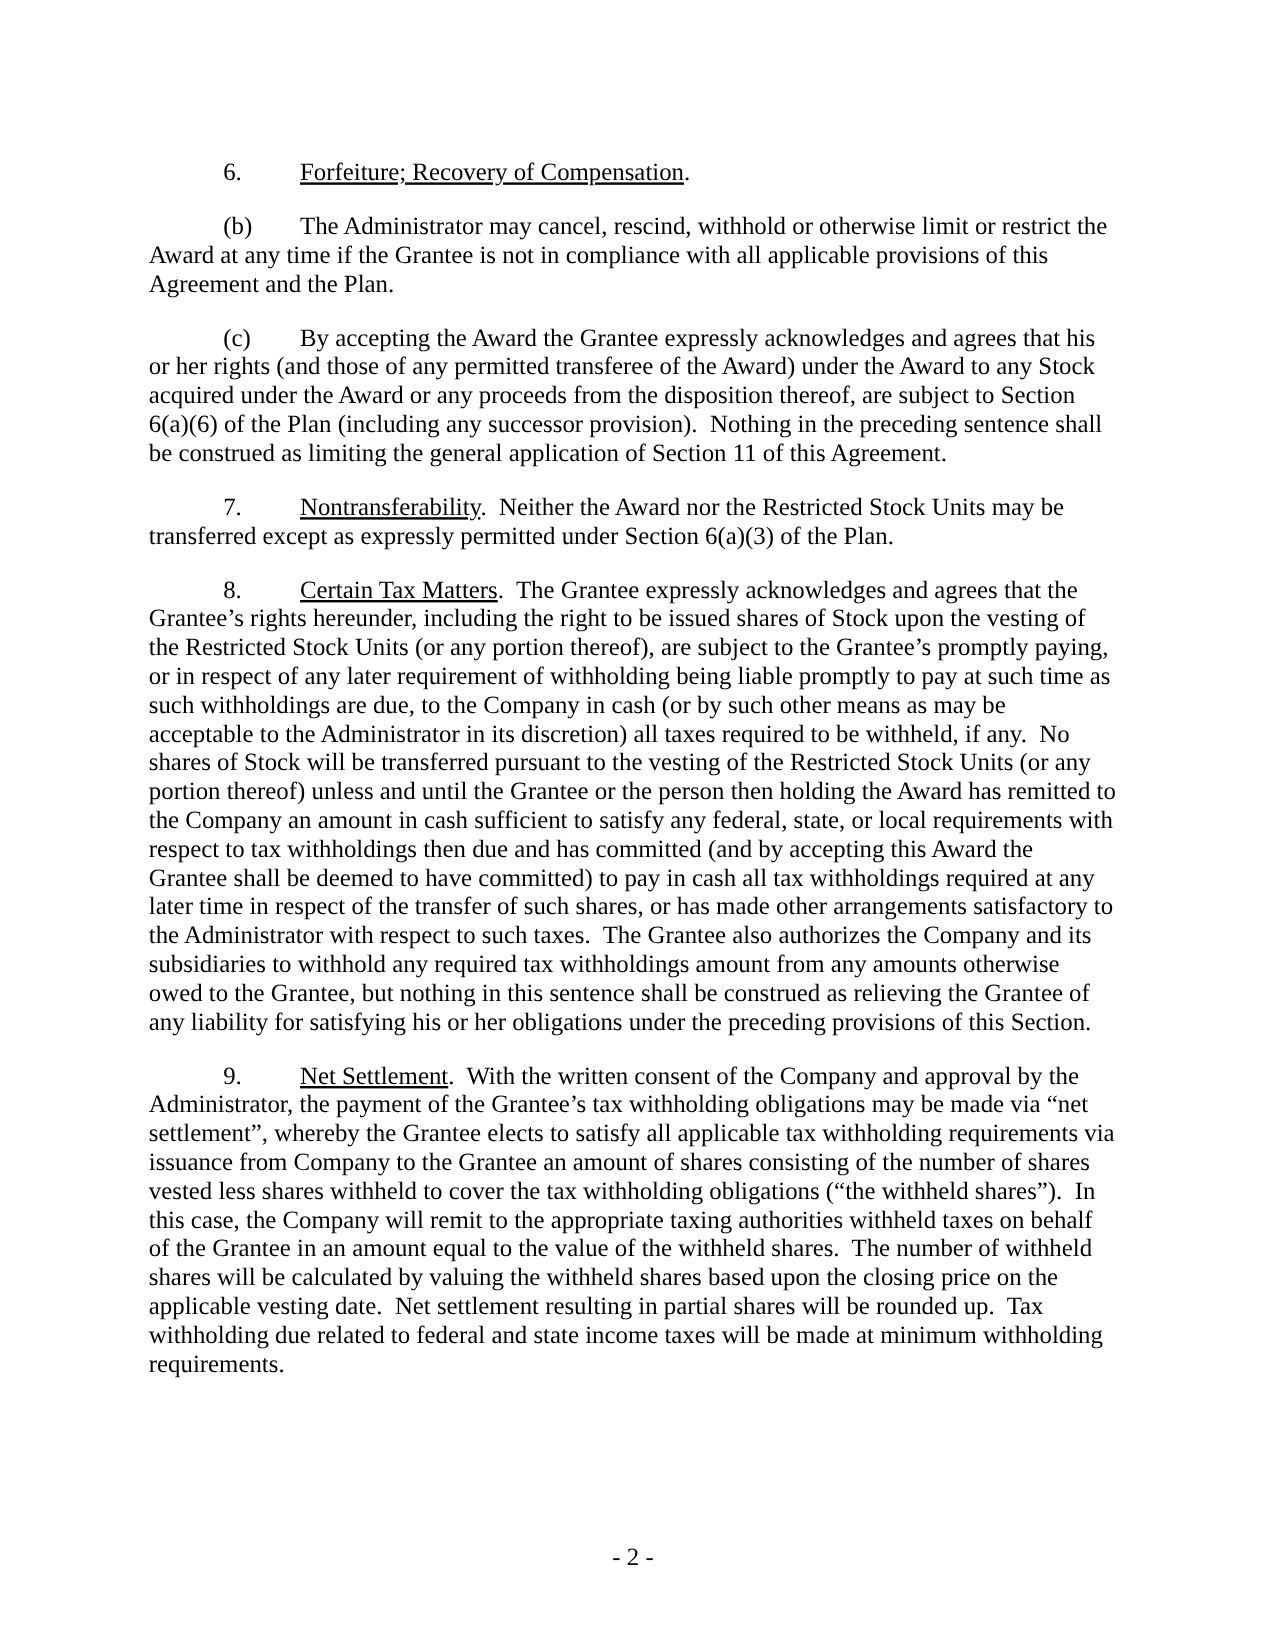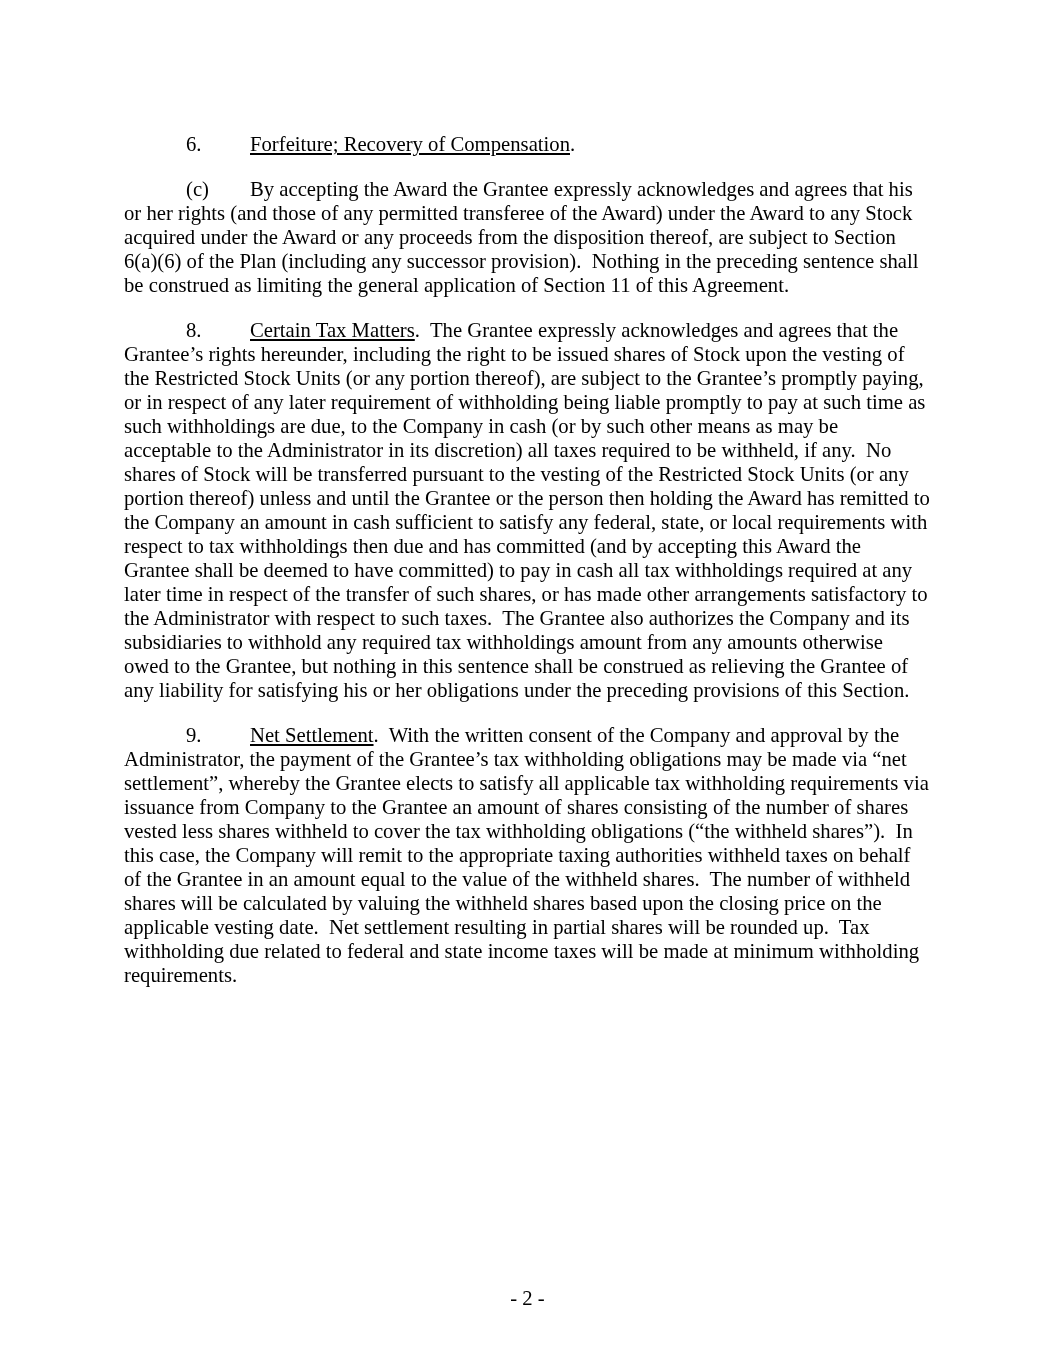--- a/index.html
+++ b/index.html
@@ -48,23 +48,25 @@
   }
 </style>
 </head>
 <body>
 
 <div class="page">
 
   <p class="heading"><span class="num">6.</span><span class="u">Forfeiture; Recovery of Compensation</span><span>.</span></p>
 
 
+  <p class="para"><span class="num">(b)</span><span>The Administrator may cancel, rescind, withhold or otherwise limit or restrict the Award at any time if the Grantee is not in compliance with all applicable provisions of this Agreement and the Plan.</span></p>
 
   <p class="para"><span class="num">(c)</span><span>By accepting the Award the Grantee expressly acknowledges and agrees that his or her rights (and those of any permitted transferee of the Award) under the Award to any Stock acquired under the Award or any proceeds from the disposition thereof, are subject to Section 6(a)(6) of the Plan (including any successor provision).  Nothing in the preceding sentence shall be construed as limiting the general application of Section 11 of this Agreement.</span></p>
 
+  <p class="para"><span class="num">7.</span><span class="u">Nontransferability</span><span>.  Neither the Award nor the Restricted Stock Units may be transferred except as expressly permitted under Section 6(a)(3) of the Plan.</span></p>
 
   <p class="para"><span class="num">8.</span><span class="u">Certain Tax Matters</span><span>.  The Grantee expressly acknowledges and agrees that the Grantee’s rights hereunder, including the right to be issued shares of Stock upon the vesting of the Restricted Stock Units (or any portion thereof), are subject to the Grantee’s promptly paying, or in respect of any later requirement of withholding being liable promptly to pay at such time as such withholdings are due, to the Company in cash (or by such other means as may be acceptable to the Administrator in its discretion) all taxes required to be withheld, if any.  No shares of Stock will be transferred pursuant to the vesting of the Restricted Stock Units (or any portion thereof) unless and until the Grantee or the person then holding the Award has remitted to the Company an amount in cash sufficient to satisfy any federal, state, or local requirements with respect to tax withholdings then due and has committed (and by accepting this Award the Grantee shall be deemed to have committed) to pay in cash all tax withholdings required at any later time in respect of the transfer of such shares, or has made other arrangements satisfactory to the Administrator with respect to such taxes.  The Grantee also authorizes the Company and its subsidiaries to withhold any required tax withholdings amount from any amounts otherwise owed to the Grantee, but nothing in this sentence shall be construed as relieving the Grantee of any liability for satisfying his or her obligations under the preceding provisions of this Section.</span></p>
 
   <p class="para"><span class="num">9.</span><span class="u">Net Settlement</span><span>.  With the written consent of the Company and approval by the Administrator, the payment of the Grantee’s tax withholding obligations may be made via “net settlement”, whereby the Grantee elects to satisfy all applicable tax withholding requirements via issuance from Company to the Grantee an amount of shares consisting of the number of shares vested less shares withheld to cover the tax withholding obligations (“the withheld shares”).  In this case, the Company will remit to the appropriate taxing authorities withheld taxes on behalf of the Grantee in an amount equal to the value of the withheld shares.  The number of withheld shares will be calculated by valuing the withheld shares based upon the closing price on the applicable vesting date.  Net settlement resulting in partial shares will be rounded up.  Tax withholding due related to federal and state income taxes will be made at minimum withholding requirements.</span></p>
 
   <div class="footer">- 2 -</div>
 
 </div>
 
 </body></html>

